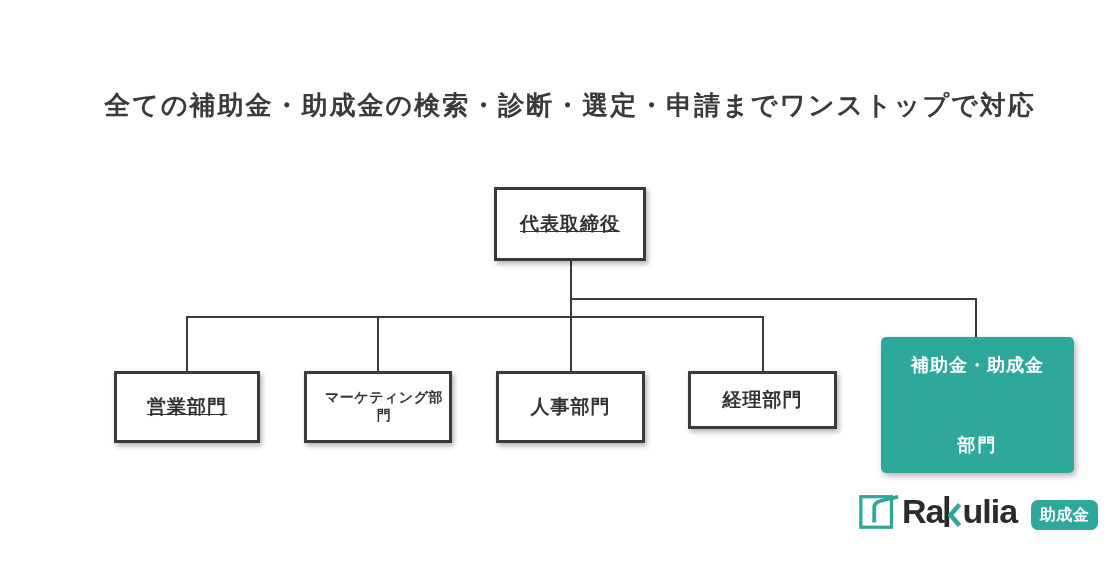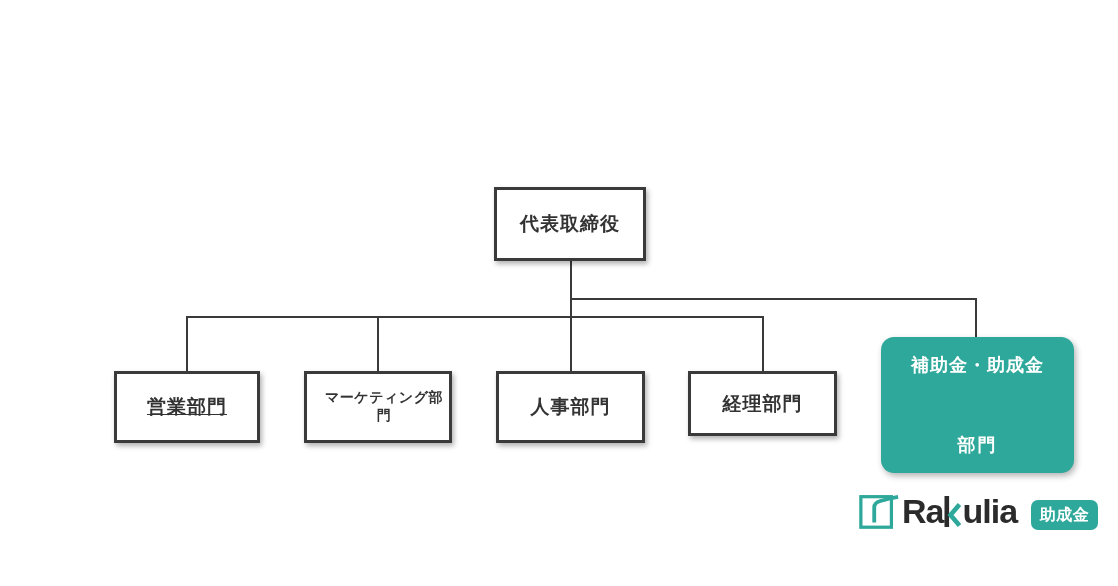--- a/index.html
+++ b/index.html
@@ -36,30 +36,30 @@
     box-shadow: 2px 3px 5px rgba(0,0,0,0.30);
     display: flex;
     align-items: center;
     justify-content: center;
     text-align: center;
     color: #333333;
     font-weight: 700;
     font-size: 19px;
     letter-spacing: 1px;
   }
-  .node-root   { left: 494px; top: 187px; width: 152px; height: 74px; }
+  .node-root   { left: 494px; top: 187px; width: 152px; height: 74px; text-decoration: underline; }
   .node-sales  { left: 114px; top: 371px; width: 146px; height: 72px; text-decoration: underline; }
   .node-mkt    { left: 304px; top: 371px; width: 148px; height: 72px; font-size: 14px; letter-spacing: 0.5px; padding-left: 12px; }
   .node-hr     { left: 496px; top: 371px; width: 149px; height: 72px; }
-  .node-acct   { left: 688px; top: 371px; width: 149px; height: 65px; }
+  .node-acct   { left: 688px; top: 371px; width: 149px; height: 58px; }
   .node-subsidy {
     left: 881px; top: 337px; width: 193px; height: 136px;
     background: #2EA89A;
     border: none;
-    border-radius: 13px;
+    border-radius: 5px;
     color: #ffffff;
     font-size: 18px;
     flex-direction: column;
     line-height: 35px;
     box-shadow: 2px 3px 6px rgba(0,0,0,0.30);
   }
   .node-subsidy .line2 { letter-spacing: 2px; margin-top: 45px; }
   
   .conn {
     position: absolute;
@@ -107,20 +107,21 @@
     align-items: center;
     justify-content: center;
     letter-spacing: 0.5px;
   }
 </style>
 </head>
 <body>
 
 <div id="canvas">
 
+  <div class="page-title">全ての補助金・助成金の検索・診断・選定・申請までワンストップで対応</div>
 
   <div>
 
     <div class="conn conn-v-root"></div>
     <div class="conn conn-h-right"></div>
     <div class="conn conn-v-subsidy"></div>
     <div class="conn conn-h-main"></div>
     <div class="conn conn-v-sales"></div>
     <div class="conn conn-v-mkt"></div>
     <div class="conn conn-v-acct"></div>

